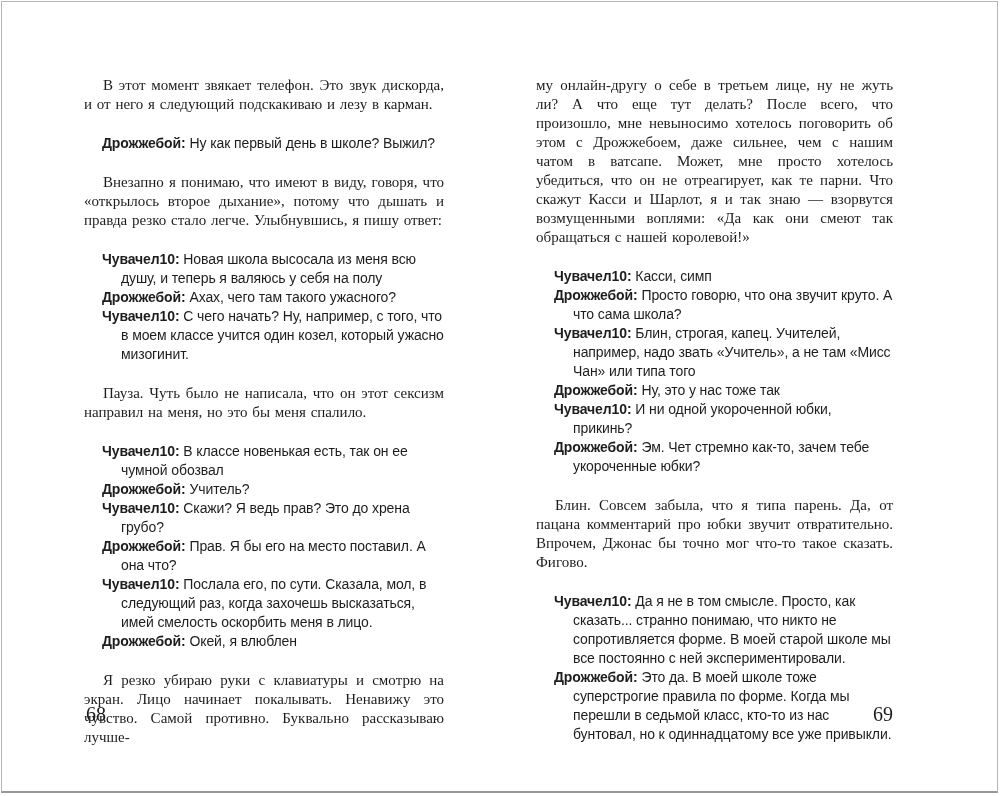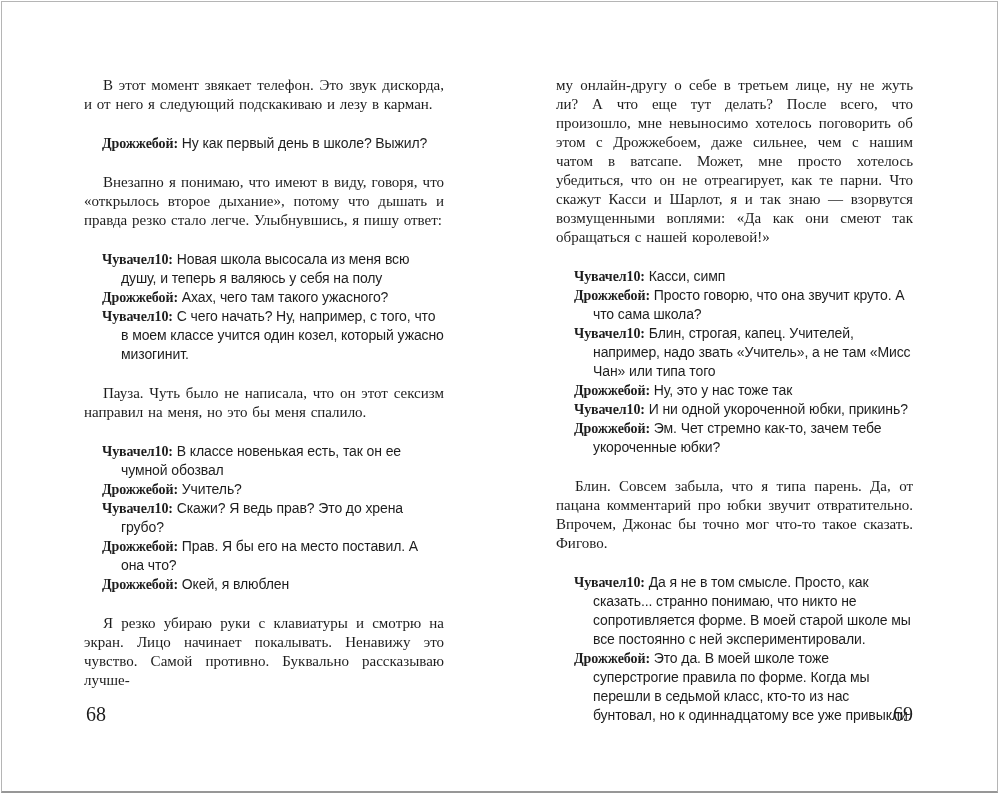--- a/index.html
+++ b/index.html
@@ -15,21 +15,21 @@
   
   .frame {
     position: absolute;
     left: 1px; top: 1px; right: 2px; bottom: 3px;
     border: 1px solid var(--frame-color, #b5b5b5);
     border-bottom: 2px solid var(--frame-bottom-color, #979797);
     pointer-events: none;
   }
   .page { position: absolute; top: 0; bottom: 0; }
   .page--left  { left: 84px;  width: 360px; }
-  .page--right { left: 556px; width: 357px; }
+  .page--right { left: 536px; width: 357px; }
   .content { position: absolute; left: 0; right: 0; top: 76px; }
 
   .block + .block { margin-top: 20px; }
 
   .para {
     font-family: "Liberation Serif", "DejaVu Serif", serif;
     font-size: 15px;
     line-height: 19px;
     text-align: justify;
     margin: 0;
@@ -41,21 +41,21 @@
     font-family: "Liberation Sans", "DejaVu Sans", sans-serif;
     font-size: 14px;
     line-height: 19px;
     letter-spacing: -0.1px;
   }
   .chat p {
     margin: 0;
     padding-left: 37px;   
     text-indent: -19px;   
   }
-  .speaker { font-weight: 700; font-family: Liberation Serif, serif; }
+  .speaker { font-weight: 700; }
 
   .page-number {
     position: absolute;
     top: 703px;
     font-family: "Liberation Serif", "DejaVu Serif", serif;
     font-size: 20px;
     color: var(--text-color, #1d1d1d);
   }
   .page--left  .page-number { left: 2px; }
   .page--right .page-number { right: 0; }
@@ -76,20 +76,21 @@
         <p><span class="speaker">Чувачел10:</span><span> Новая школа высосала из меня всю душу, и теперь я валяюсь у себя на полу</span></p>
         <p><span class="speaker">Дрожжебой:</span><span> Ахах, чего там такого ужасного?</span></p>
         <p><span class="speaker">Чувачел10:</span><span> С чего начать? Ну, например, с того, что в моем классе учится один козел, который ужасно мизогинит.</span></p>
       </div>
       <p class="block para para--indent">Пауза. Чуть было не написала, что он этот сексизм направил на меня, но это бы меня спалило.</p>
       <div class="block chat">
         <p><span class="speaker">Чувачел10:</span><span> В классе новенькая есть, так он ее чумной обозвал</span></p>
         <p><span class="speaker">Дрожжебой:</span><span> Учитель?</span></p>
         <p><span class="speaker">Чувачел10:</span><span> Скажи? Я ведь прав? Это до хрена грубо?</span></p>
         <p><span class="speaker">Дрожжебой:</span><span> Прав. Я бы его на место поставил. А она что?</span></p>
+        <p><span class="speaker">Чувачел10:</span><span> Послала его, по сути. Сказала, мол, в следующий раз, когда захочешь высказаться, имей смелость оскорбить меня в лицо.</span></p>
         <p><span class="speaker">Дрожжебой:</span><span> Окей, я влюблен</span></p>
       </div>
       <p class="block para para--indent">Я резко убираю руки с клавиатуры и смотрю на экран. Лицо начинает покалывать. Ненавижу это чувство. Самой противно. Буквально рассказываю лучше-</p>
     </div>
   <div class="page-number">68</div>
 </section>
 
 <section class="page page--right">
   <div class="content">
       <p class="block para">му онлайн-другу о себе в третьем лице, ну не жуть ли? А что еще тут делать? После всего, что произошло, мне невыносимо хотелось поговорить об этом с Дрожжебоем, даже сильнее, чем с нашим чатом в ватсапе. Может, мне просто хотелось убедиться, что он не отреагирует, как те парни. Что скажут Касси и Шарлот, я и так знаю — взорвутся возмущенными воплями: «Да как они смеют так обращаться с нашей королевой!»</p>

